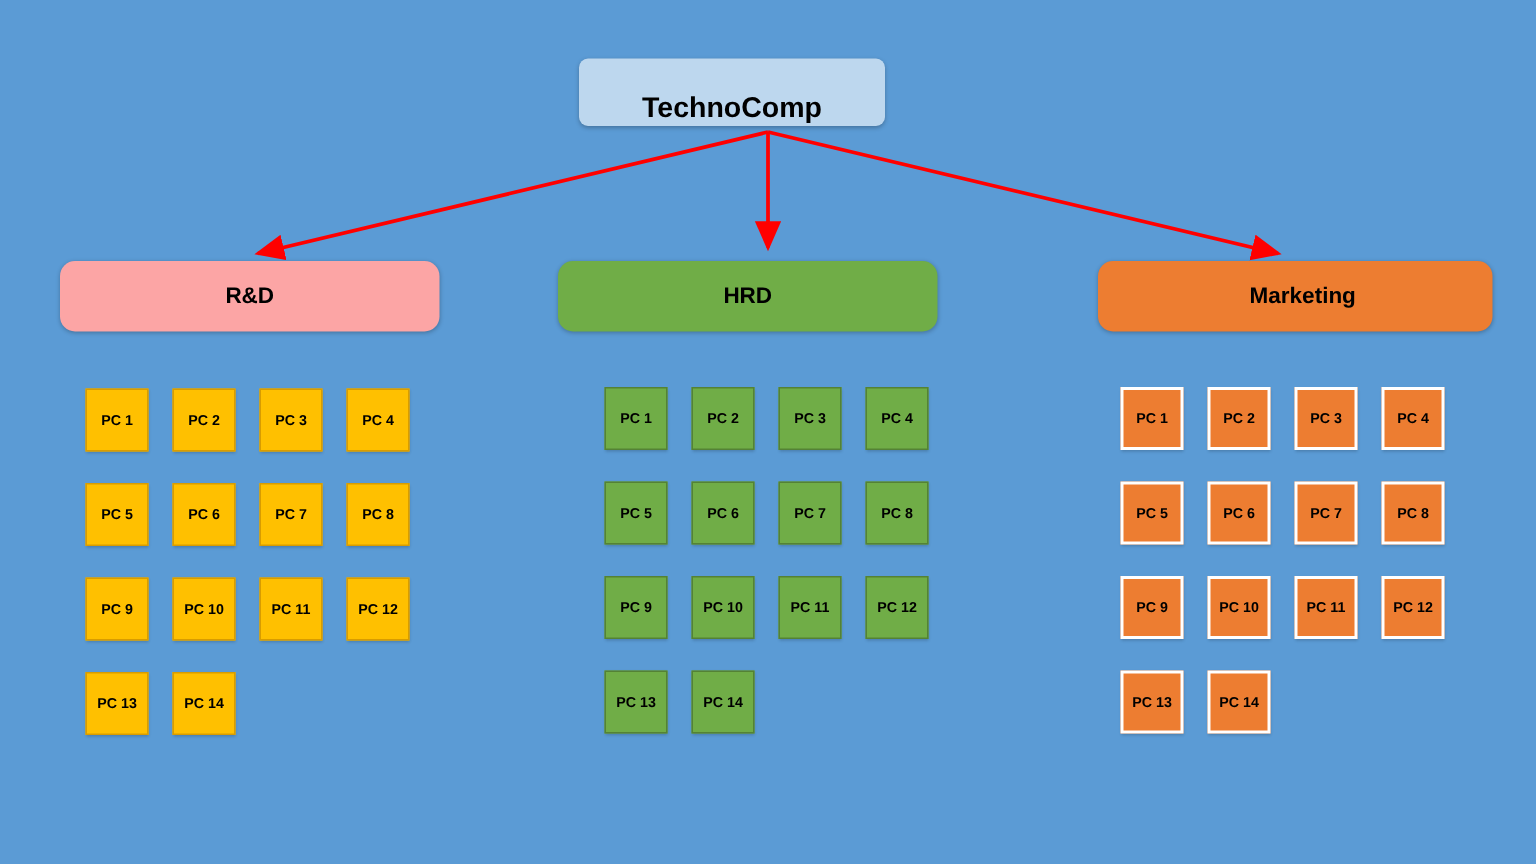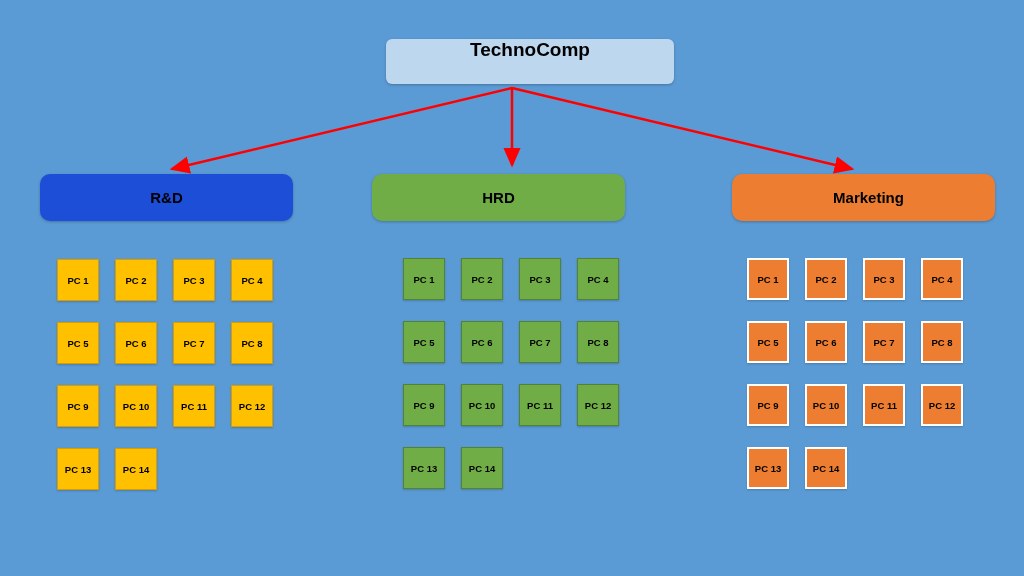--- a/index.html
+++ b/index.html
@@ -28,24 +28,24 @@
   .arrows line {
     stroke: var(--arrow, #FF0000);
     stroke-width: 2.5;
   }
   #arrowhead polygon {
     fill: var(--arrow, #FF0000);
   }
   .root-box {
     position: absolute;
     left: 386px; top: 39px;
-    width: 288px; height: 45px;
+    width: 204px; height: 45px;
     border-radius: 6px;
     display: flex;
-    align-items: flex-start;
+    align-items: flex-end;
     justify-content: center;
     box-shadow: 0 1px 3px rgba(0,0,0,0.25);
   }
   .root-box span {
     font-size: 19px;
     font-weight: bold;
     color: #000;
   }
   .dept-box {
     position: absolute;
@@ -109,21 +109,21 @@
     <line x1="512" y1="88" x2="172" y2="169" marker-end="url(#arrowhead)"></line>
     <line x1="512" y1="88" x2="512" y2="165" marker-end="url(#arrowhead)"></line>
     <line x1="512" y1="88" x2="852" y2="169" marker-end="url(#arrowhead)"></line>
   </svg>
 
   <div class="root-box" style="background: rgb(189, 215, 238);">
     <span>TechnoComp</span>
   </div>
 
   <section>
-    <div class="dept-box dept-box--rnd" style="background: #1d4ed8;">
+    <div class="dept-box dept-box--rnd" style="background: #fca5a5;">
       <span>R&amp;D</span>
     </div>
     <div class="pc-grid pc-grid--rnd">
         <div class="pc-box" style="background: rgb(255, 192, 0); border-color: rgb(216, 156, 0);">
           <span>PC 1</span>
         </div>
         <div class="pc-box" style="background: rgb(255, 192, 0); border-color: rgb(216, 156, 0);">
           <span>PC 2</span>
         </div>
         <div class="pc-box" style="background: rgb(255, 192, 0); border-color: rgb(216, 156, 0);">

